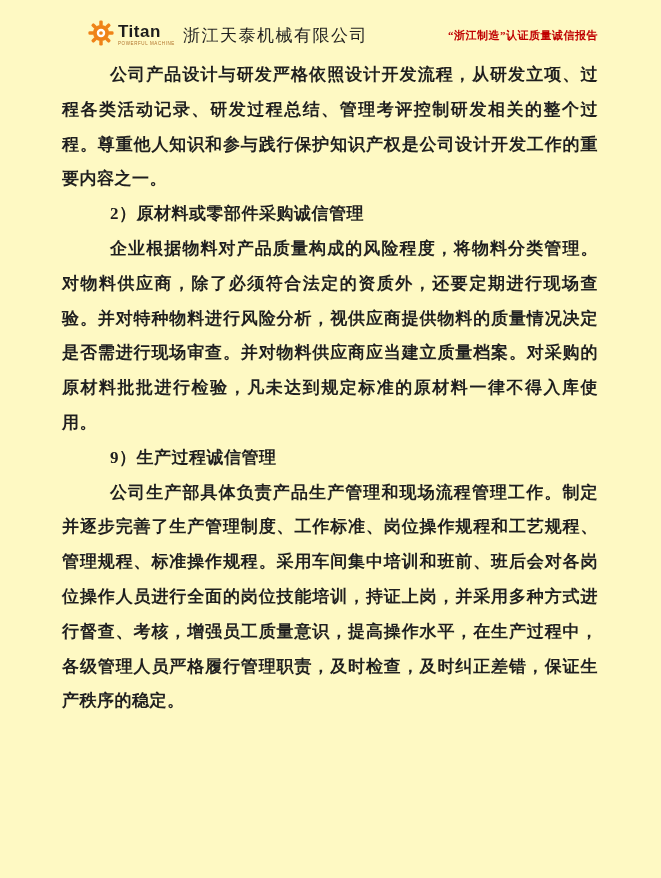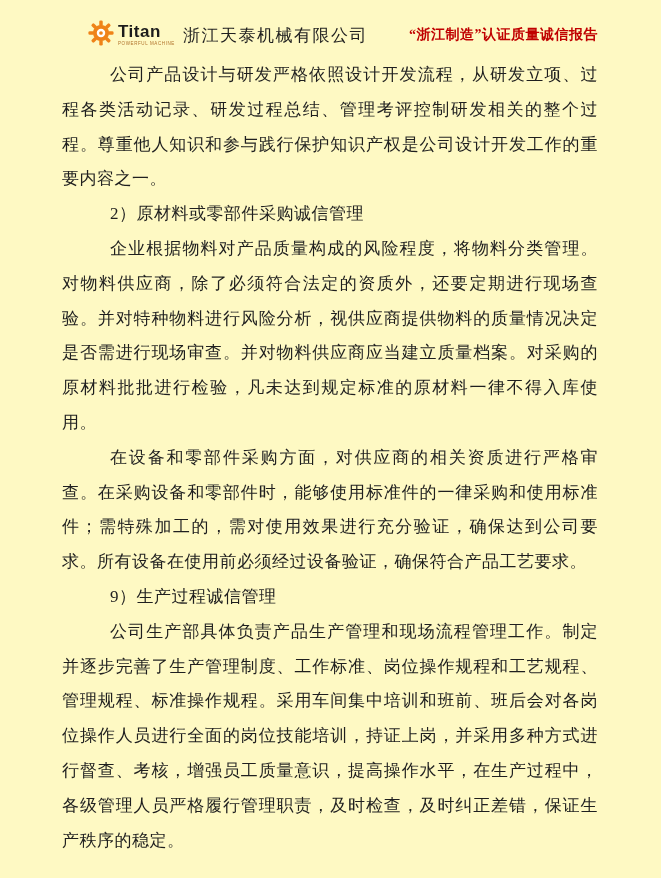--- a/index.html
+++ b/index.html
@@ -50,37 +50,37 @@
   }
   .company-name {
     margin-left: 8px;
     font-size: 17px;
     letter-spacing: 1.5px;
     color: #1f1f1f;
     white-space: nowrap;
   }
   .report-title {
     margin-left: auto;
-    font-size: 14px;
+    font-size: 11px;
     font-weight: bold;
     letter-spacing: 0.5px;
     color: #c00000;
     white-space: nowrap;
   }
 
   
   .doc-body {
     margin-top: 6px;
     padding: 0 63px 0 62px;
     font-size: 17px;
     line-height: 34.8px;
     color: #1f1f1f;
     letter-spacing: 0.5px;
   }
-  .para { margin: 0; }
+  .para { margin: 0; font-weight: bold; }
   .para.body-text {
     text-align: justify;
     text-justify: inter-ideograph;
     text-indent: 48px;
   }
   .para.heading {
     padding-left: 48px;
     text-align: left;
   }
 
@@ -127,19 +127,18 @@
       </span>
     </div>
     <div class="company-name">浙江天泰机械有限公司</div>
     <div class="report-title">“浙江制造”认证质量诚信报告</div>
   </div>
 
   <div class="doc-body">
       <p class="para body-text">公司产品设计与研发严格依照设计开发流程，从研发立项、过程各类活动记录、研发过程总结、管理考评控制研发相关的整个过程。尊重他人知识和参与践行保护知识产权是公司设计开发工作的重要内容之一。</p>
       <p class="para heading">2）原材料或零部件采购诚信管理</p>
       <p class="para body-text">企业根据物料对产品质量构成的风险程度，将物料分类管理。对物料供应商，除了必须符合法定的资质外，还要定期进行现场查验。并对特种物料进行风险分析，视供应商提供物料的质量情况决定是否需进行现场审查。并对物料供应商应当建立质量档案。对采购的原材料批批进行检验，凡未达到规定标准的原材料一律不得入库使用。</p>
-      <p class="para body-text">在设备和零部件采购方面，对供应商的相关资质进行严格审查。在采购设备和零部件时，能够使用标准件的一律采购和使用标准件；需特殊加工的，需对使用效果进行充分验证，确保达到公司要求。所有设备在使用前必须经过设备验证，确保符合产品工艺要求。</p>
       <p class="para heading">9）生产过程诚信管理</p>
       <p class="para body-text">公司生产部具体负责产品生产管理和现场流程管理工作。制定并逐步完善了生产管理制度、工作标准、岗位操作规程和工艺规程、管理规程、标准操作规程。采用车间集中培训和班前、班后会对各岗位操作人员进行全面的岗位技能培训，持证上岗，并采用多种方式进行督查、考核，增强员工质量意识，提高操作水平，在生产过程中，各级管理人员严格履行管理职责，及时检查，及时纠正差错，保证生产秩序的稳定。</p>
     </div>
 
 
 </div>
 
 </body></html>

